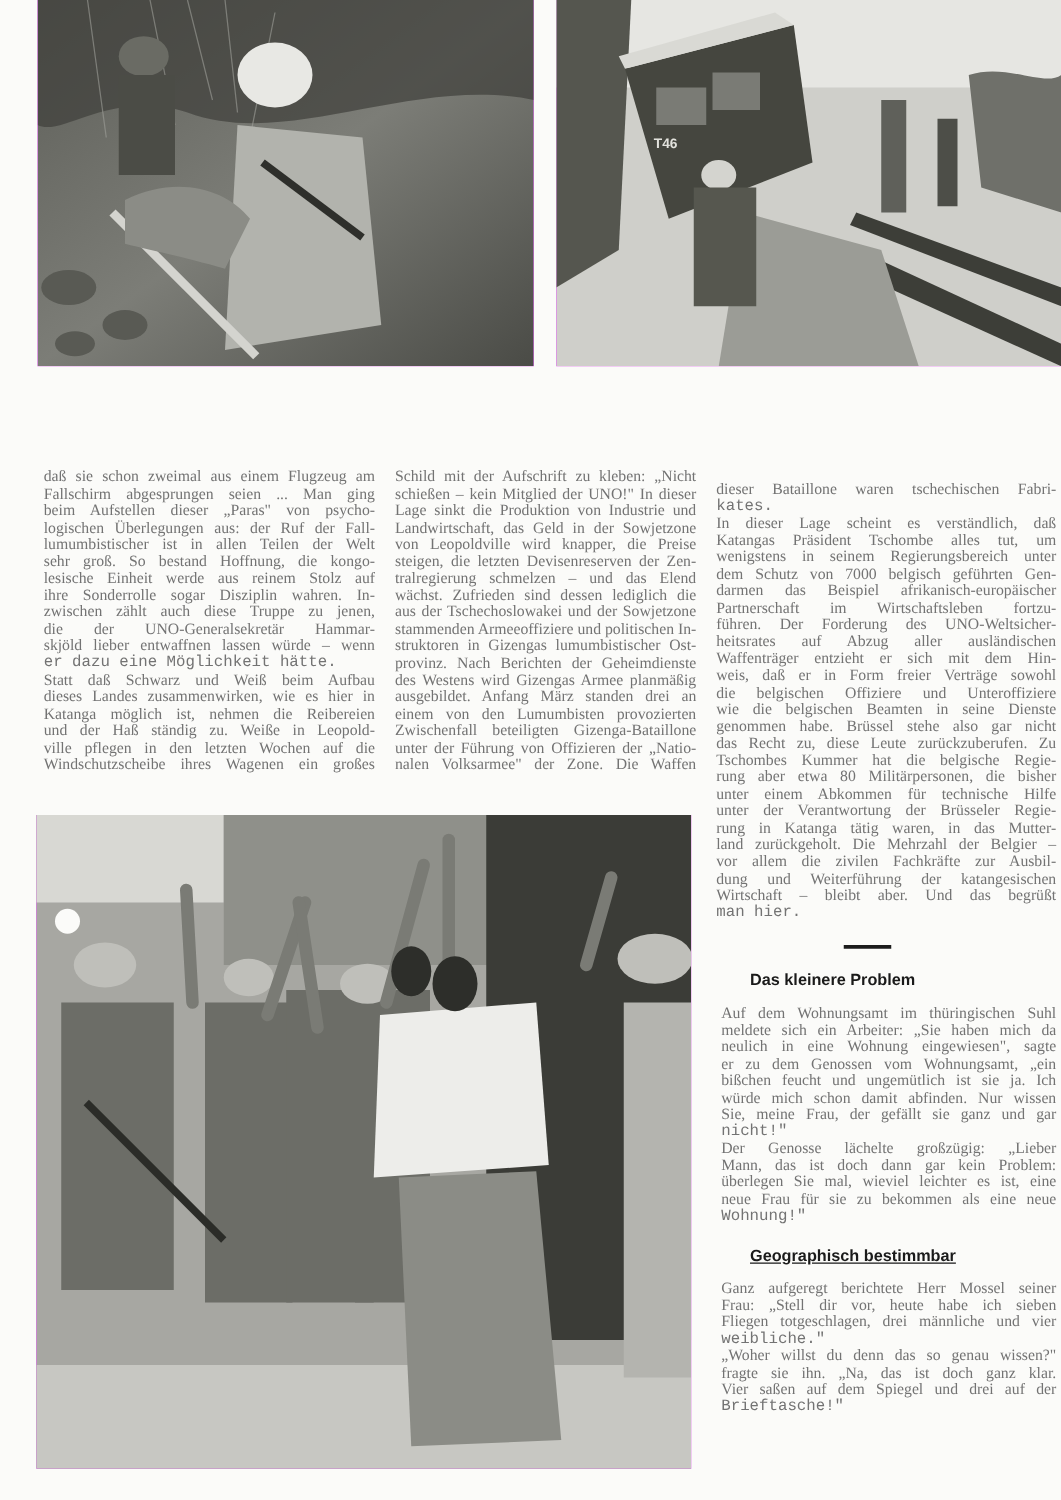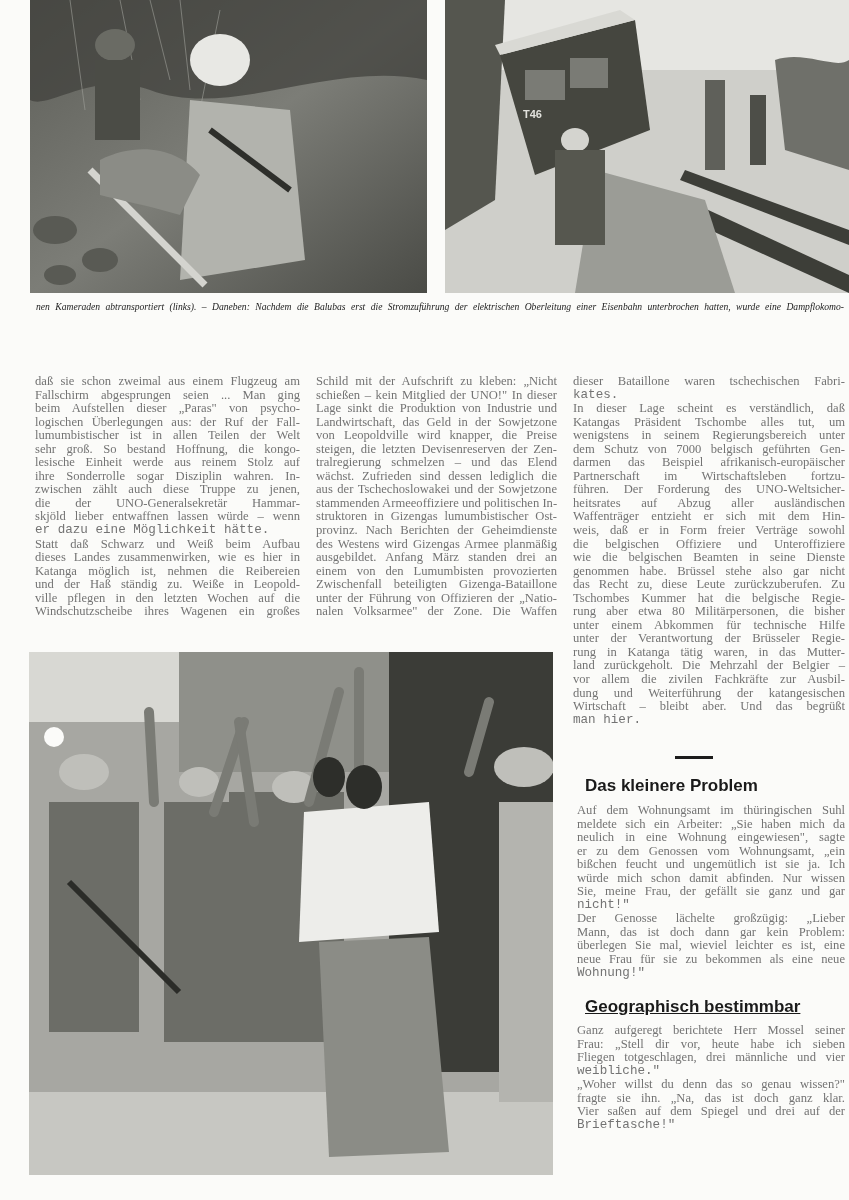--- a/index.html
+++ b/index.html
@@ -26,29 +26,29 @@
   .caption span { display: block; white-space: nowrap; text-align-last: justify; }
   .caption span.last { text-align-last: left; }
 
   .col {
     position: absolute; font-size: 12.6px; line-height: 13.55px; color: #737373;
   }
   .col span.l { display: block; white-space: nowrap; text-align: justify; text-align-last: justify; }
   .col span.l.e { text-align-last: left; font-family: Liberation Mono, monospace; }
   #col1 { left: 35px;  top: 375px; width: 265px; }
   #col2 { left: 316px; top: 375px; width: 241px; }
-  #col3 { left: 573px; top: 375px; width: 272px; }
+  #col3 { left: 573px; top: 385px; width: 272px; }
 
   .rule {
     position: absolute; left: 675px; top: 756px; width: 38px; height: 3px; background: #1c1c1c;
   }
   .heading {
-    position: absolute; left: 585px;
+    position: absolute; left: 600px;
     font-family: "Liberation Sans", "DejaVu Sans", sans-serif;
-    font-weight: bold; font-size: 17px; color: #1a1a1a;
+    font-weight: bold; font-size: 13px; color: #1a1a1a;
   }
   #h1 { top: 776px; }
   #h2 { top: 997px; text-decoration: underline; }
   #joke1 { left: 577px; top: 804px; width: 268px; }
   #joke2 { left: 577px; top: 1024px; width: 268px; }
 </style>
 </head>
 <body>
 
 <div class="photo" id="photo-left">
@@ -99,21 +99,20 @@
     <path d="M220 190 L404 275 L404 293 L210 205 Z" fill="#3d3e38"></path>
     <path d="M150 170 L260 200 L290 293 L130 293 Z" fill="#9b9c96"></path>
     <ellipse cx="130" cy="140" rx="14" ry="12" fill="#d4d4cf"></ellipse>
     <rect x="110" y="150" width="50" height="95" fill="#56574f"></rect>
     <rect x="260" y="80" width="20" height="90" fill="#5f605a"></rect>
     <rect x="305" y="95" width="16" height="70" fill="#4d4e48"></rect>
   </svg>
 </div>
 
 <div class="caption">
-  <span>nen Kameraden abtransportiert (links). – Daneben: Nachdem die Balubas erst die Stromzuführung der elektrischen Oberleitung einer Eisenbahn unterbrochen hatten, wurde eine Dampflokomo-</span>
 </div>
 
 <div class="col" id="col1">
     <span class="l">daß sie schon zweimal aus einem Flugzeug am</span>
     <span class="l">Fallschirm abgesprungen seien ... Man ging</span>
     <span class="l">beim Aufstellen dieser „Paras" von psycho-</span>
     <span class="l">logischen Überlegungen aus: der Ruf der Fall-</span>
     <span class="l">lumumbistischer ist in allen Teilen der Welt</span>
     <span class="l">sehr groß. So bestand Hoffnung, die kongo-</span>
     <span class="l">lesische Einheit werde aus reinem Stolz auf</span>

